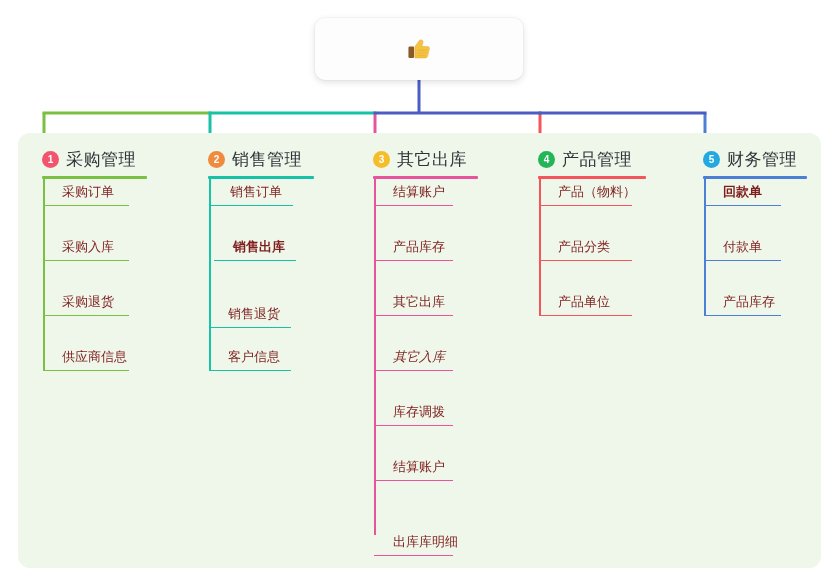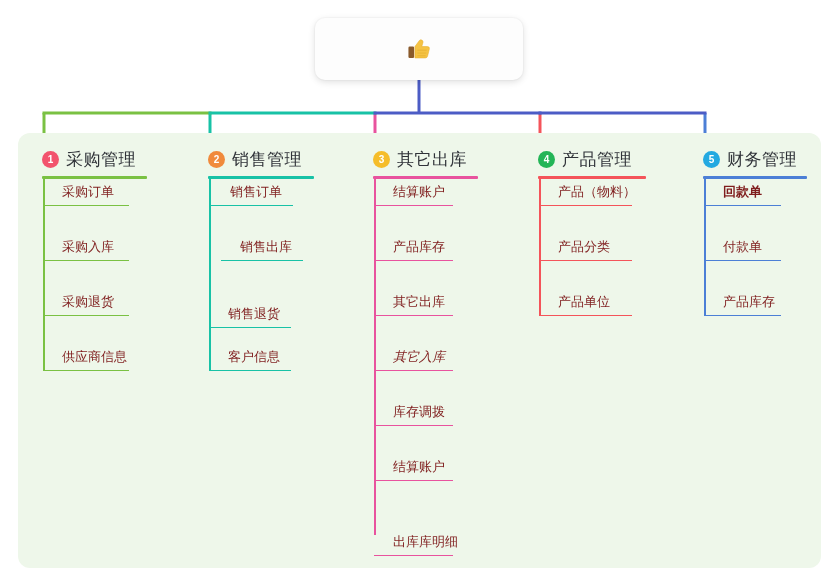--- a/index.html
+++ b/index.html
@@ -141,21 +141,21 @@
         <div class="col-head">
           <span class="badge" style="background: rgb(240, 138, 60);">2</span>
           <span class="col-title">销售管理</span>
         </div>
         <div class="head-rule" style="width: 106px; background: rgb(24, 194, 166);"></div>
         <div class="spine" style="height: 192px; background: rgb(24, 194, 166);"></div>
         <div class="leaf" style="left: 2px; top: 38px; width: 104px; height: 28px;">
           <span class="leaf-label">销售订单</span>
           <div class="leaf-rule" style="width: 82px; background: rgb(24, 194, 166);"></div>
         </div>
-        <div class="leaf" style="left: 12px; top: 93px; width: 104px; height: 28px;">
+        <div class="leaf" style="left: 5px; top: 93px; width: 104px; height: 28px; font-weight: bold;">
           <span class="leaf-label">销售出库</span>
           <div class="leaf-rule" style="width: 82px; background: rgb(24, 194, 166);"></div>
         </div>
         <div class="leaf" style="left: 0px; top: 160px; width: 104px; height: 28px;">
           <span class="leaf-label">销售退货</span>
           <div class="leaf-rule" style="width: 82px; background: rgb(24, 194, 166);"></div>
         </div>
         <div class="leaf" style="left: 0px; top: 203px; width: 104px; height: 28px;">
           <span class="leaf-label">客户信息</span>
           <div class="leaf-rule" style="width: 82px; background: rgb(24, 194, 166);"></div>

